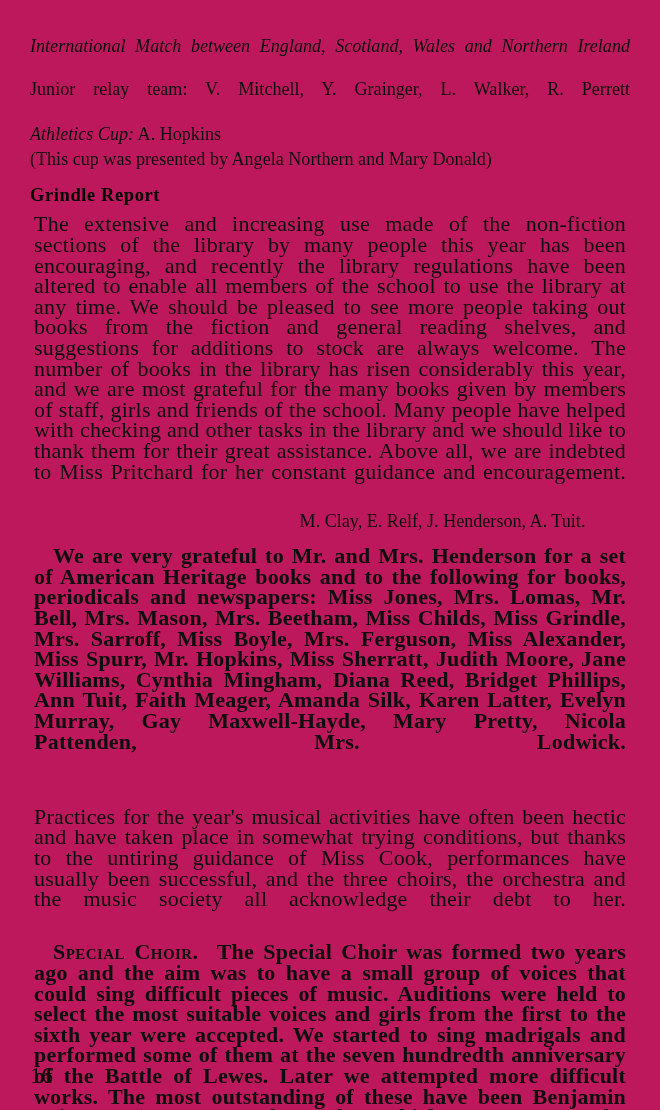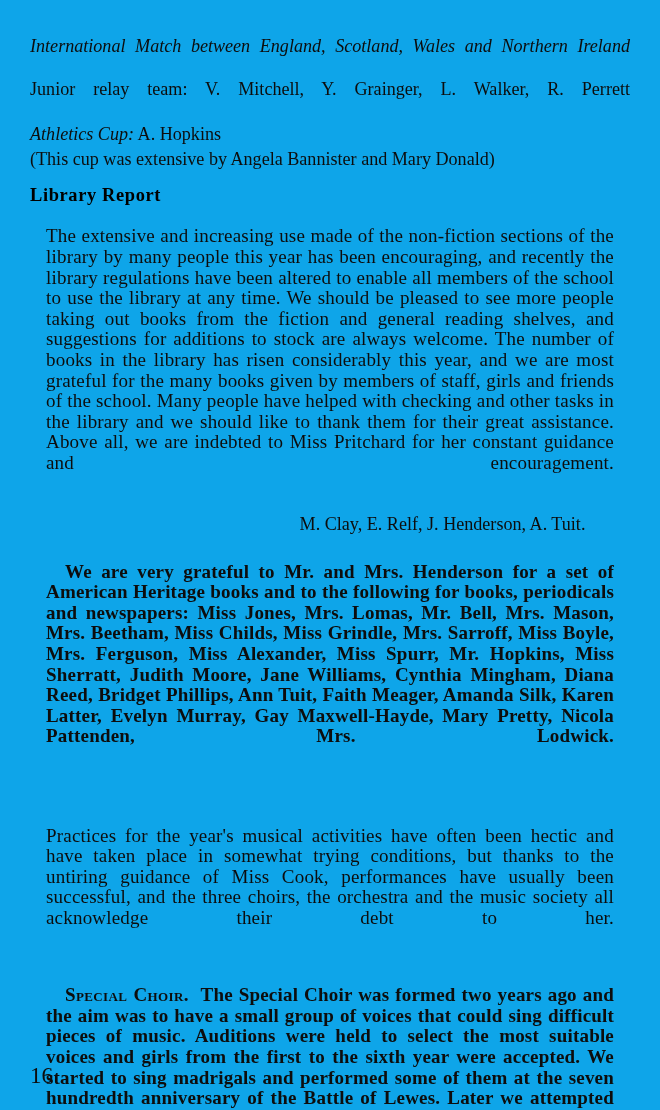--- a/index.html
+++ b/index.html
@@ -14,40 +14,40 @@
     color: #101010;
     overflow: hidden;
   }
 
   .page {
     position: relative;
     width: 660px;
     height: 1110px;
     box-sizing: border-box;
     padding: 0;
-    background: #0ea5e9;
+    background: #be185d;
   }
 
   .content {
     position: absolute;
     left: 30px;
     top: 36px;
     width: 600px;
   }
 
   
   .line,
   .para {
-    font-size: 19px;
+    font-size: 22px;
     line-height: 20.6px;
     text-align: justify;
     text-justify: inter-word;
     letter-spacing: 0.01em;
     color: #0d0d0d;
-    margin: 16px;
+    margin: 4px;
     -webkit-font-smoothing: none;
   }
 
   .para { text-align: justify; }
   .para::after {
     content: "";
     display: inline-block;
     width: 100%;
   }
 
@@ -128,26 +128,26 @@
 
     <div class="gap-s"></div>
 
     <div>
       <span class="entry italic">Athletics Cup:</span><span class="entry"> </span><span class="entry">A. Hopkins</span>
     </div>
 
     <div class="gap-xs"></div>
 
     <div>
-      <span class="entry">(This cup was extensive by Angela Bannister and Mary Donald)</span>
+      <span class="entry">(This cup was presented by Angela Northern and Mary Donald)</span>
     </div>
 
     <div class="gap-l"></div>
 
-    <h2 class="heading">Library Report</h2>
+    <h2 class="heading">Grindle Report</h2>
 
     <div class="gap-xs"></div>
 
     <p class="para">The extensive and increasing use made of the non-fiction sections of the library by many people this year has been encouraging, and recently the library regulations have been altered to enable all members of the school to use the library at any time.  We should be pleased to see more people taking out books from the fiction and general reading shelves, and suggestions for additions to stock are always welcome. The number of books in the library has risen considerably this year, and we are most grateful for the many books given by members of staff, girls and friends of the school.  Many people have helped with checking and other tasks in the library and we should like to thank them for their great assistance.  Above all, we are indebted to Miss Pritchard for her constant guidance and encouragement.</p>
 
     <div class="gap-xs"></div>
 
     <p class="signature">M. Clay, E. Relf, J. Henderson, A. Tuit.</p>
 
     <div class="gap-m"></div>

